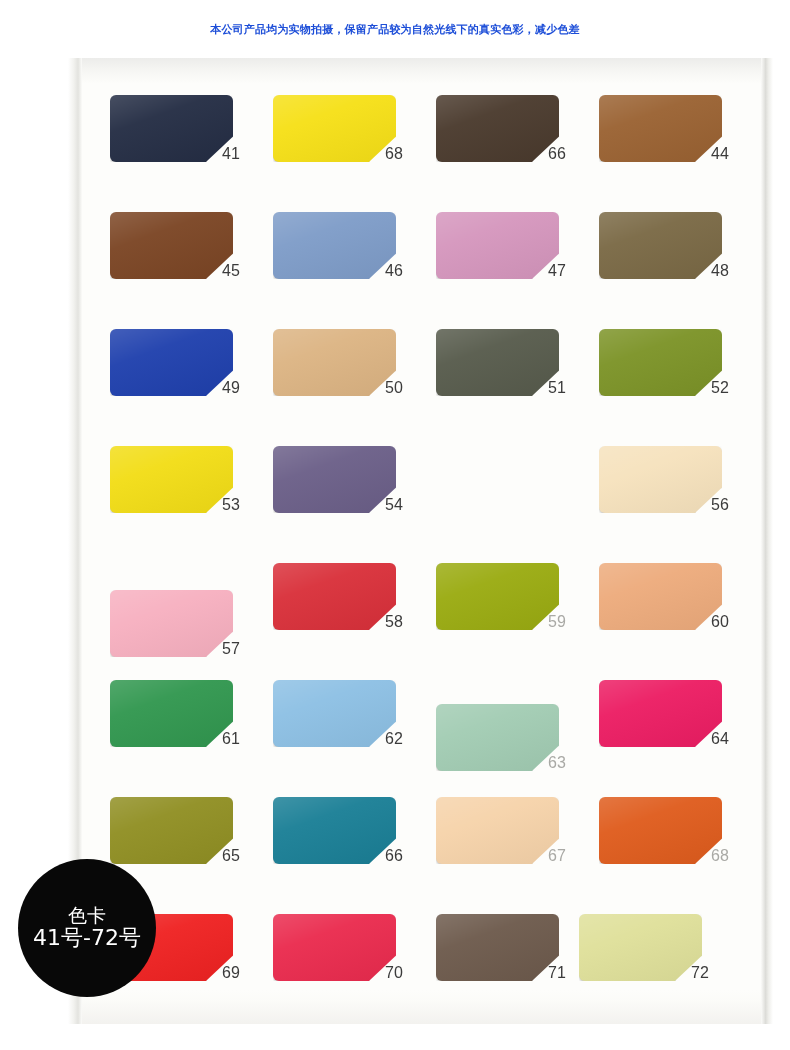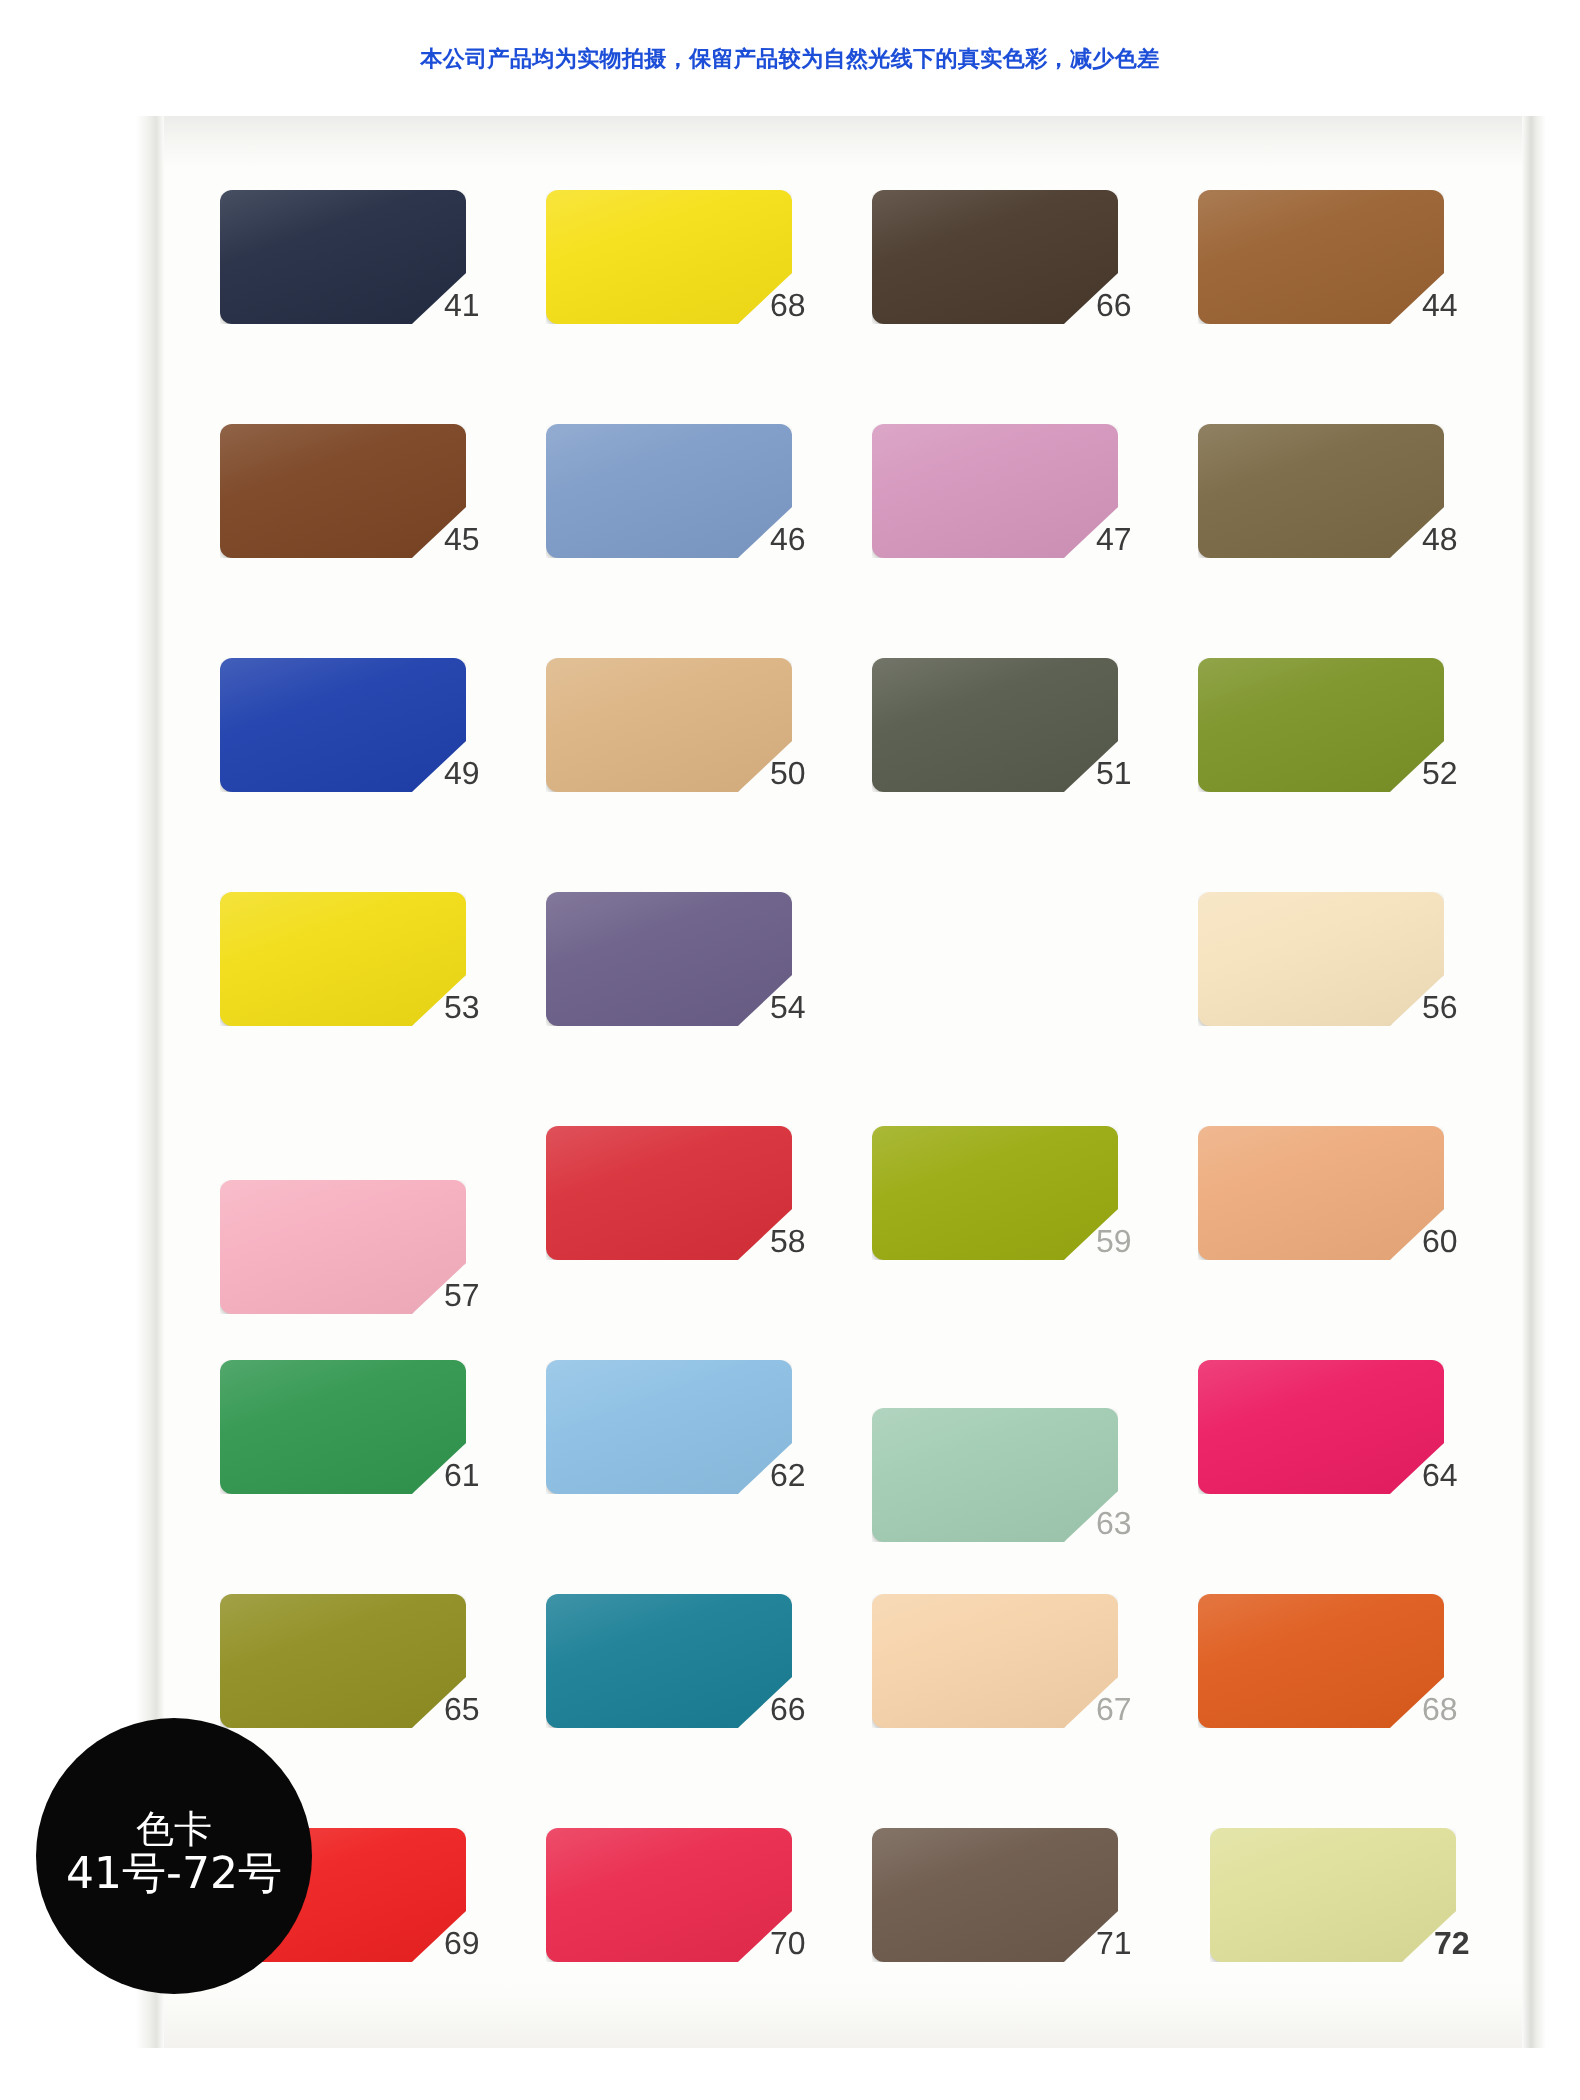--- a/index.html
+++ b/index.html
@@ -277,21 +277,21 @@
         <div class="swatch-label">69</div>
       </div>
       <div class="swatch-cell" style="left: 205px; top: 856px;">
         <div class="swatch-chip" style="background: rgb(234, 43, 78);"></div>
         <div class="swatch-label">70</div>
       </div>
       <div class="swatch-cell" style="left: 368px; top: 856px;">
         <div class="swatch-chip" style="background: rgb(109, 90, 76);"></div>
         <div class="swatch-label">71</div>
       </div>
-      <div class="swatch-cell" style="left: 537px; top: 856px; font-weight: bold;">
+      <div class="swatch-cell" style="left: 511px; top: 856px;">
         <div class="swatch-chip" style="background: rgb(223, 224, 154);"></div>
         <div class="swatch-label">72</div>
       </div>
     </div>
 </div>
 
 <div id="badge">
   <div class="badge-line" id="badge-line-1">色卡</div>
   <div class="badge-line" id="badge-line-2">41号-72号</div>
 </div>

